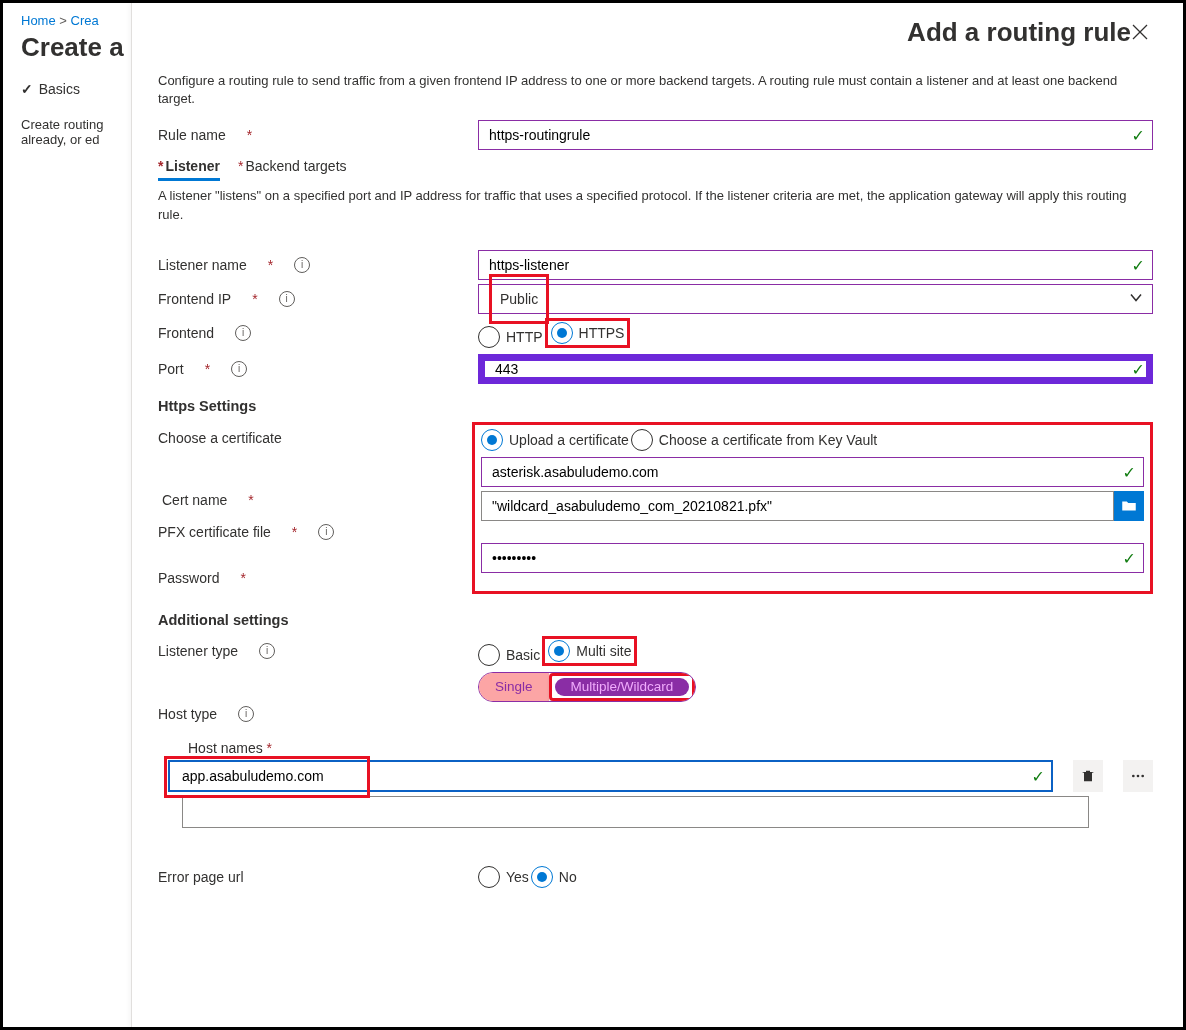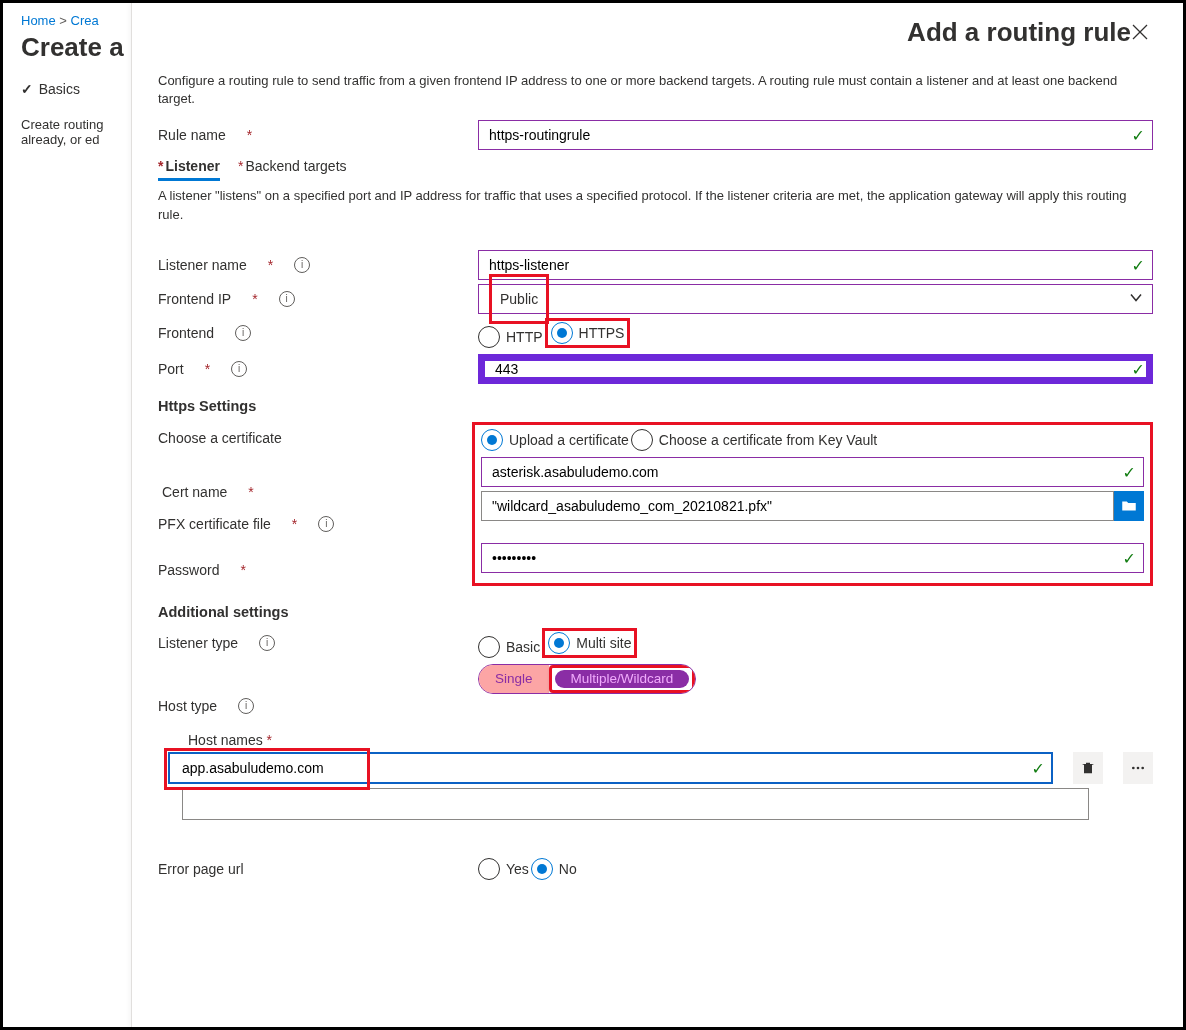--- a/index.html
+++ b/index.html
@@ -32,21 +32,21 @@
   .tab{padding:4px 0;cursor:pointer;font-size:14px}
   .tab .req{margin-right:2px}
   .tab.active{font-weight:600;border-bottom:3px solid #0078d4;color:#323130}
   .section-h{font-weight:600;font-size:14.5px;margin:14px 0 8px 0}
   .radio-group{display:flex;align-items:flex-end;gap:2px}
   .radio{display:flex;align-items:center;gap:6px;cursor:pointer}
   .rdot{width:20px;height:20px;border:1px solid #323130;border-radius:50%;display:flex;align-items:center;justify-content:center;background:#fff}
   .rdot.sel{border:1px solid #0078d4}
   .rdot.sel::after{content:"";width:10px;height:10px;background:#0078d4;border-radius:50%}
   .red-box{border:3px solid #e81123;display:inline-flex;padding:1px 3px;align-items:center}
-  .red-outline{border:3px solid #e81123;padding:4px 6px 10px 6px;margin-left:-6px}
+  .red-outline{border:3px solid #e81123;padding:4px 6px 18px 6px;margin-left:-6px}
   .file-row{display:flex;width:100%}
   .file-input{flex:1;border:1px solid #8a8886;height:30px;padding:2px 10px;font-size:14px;box-sizing:border-box}
   .folder-btn{width:30px;height:30px;background:#0078d4;display:flex;align-items:center;justify-content:center;cursor:pointer}
   .folder-btn svg{width:18px;height:18px;fill:#fff}
   .pill-group{display:inline-flex;border:1px solid #8a2da5;border-radius:16px;overflow:hidden;height:28px}
   .pill{padding:0 16px;display:flex;align-items:center;font-size:13.5px;cursor:pointer}
   .pill.inactive{color:#8a2da5;background:#fca5a5}
   .pill.active{background:#8a2da5;color:#f0abfc}
   .hostnames-label{margin-left:30px;margin-top:18px;font-size:14px}
   .host-row{display:flex;align-items:center;gap:20px;margin-top:4px}

